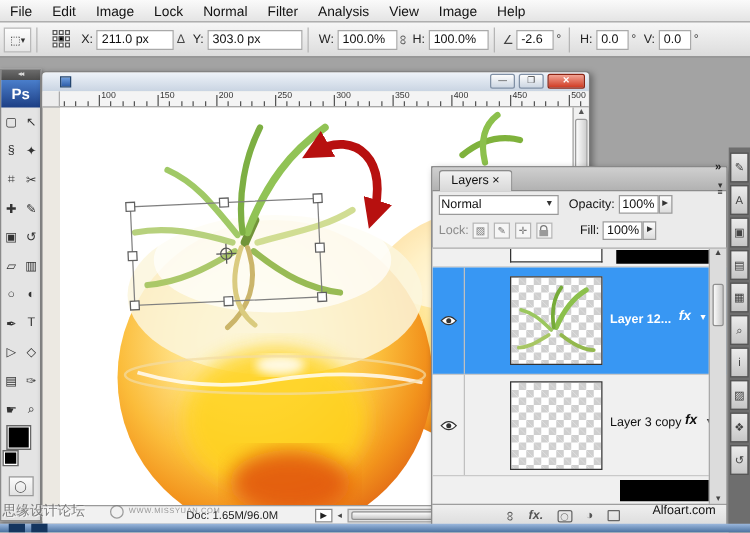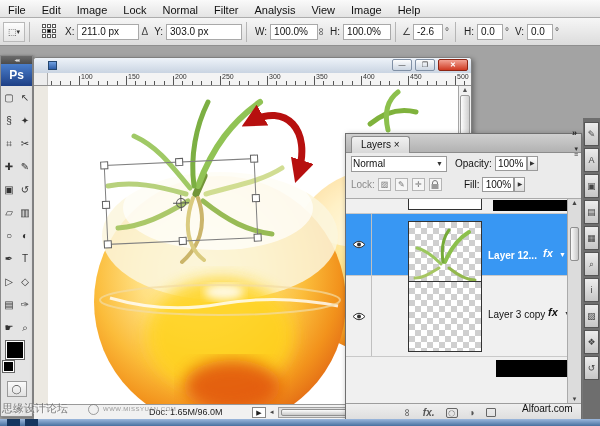--- a/index.html
+++ b/index.html
@@ -455,21 +455,21 @@
       <div class="spin">▶</div>
     </div>
 
     <div class="lp-list">
 
       <div class="lrow" style="height:15px;">
         <div class="lthumb" style="top:0; width:74px; height:11px; background:#fff; border-top:none;"></div>
         <div class="redact" style="left:147px; top:1px; width:76px; height:11px;"></div>
       </div>
 
-      <div class="lrow selected" style="height:62px;">
+      <div class="lrow selected" style="height:86px;">
         <div class="eyebox">
           <svg class="eye-svg" viewBox="0 0 14 9">
               <path d="M1,4.5 Q7,-2 13,4.5 Q7,11 1,4.5z" fill="#fff" stroke="#333"></path>
               <circle cx="7" cy="4.5" r="2" fill="#333"></circle>
             </svg>
         </div>
         <div class="lthumb checker" style="top:7px; width:74px; height:71px;">
           <svg width="72" height="69" viewBox="0 0 72 69">
               <g stroke-linecap="round" fill="none">
                 <path d="M36,40 C42,26 50,16 60,10" stroke="#8cc04c" stroke-width="4"></path>

